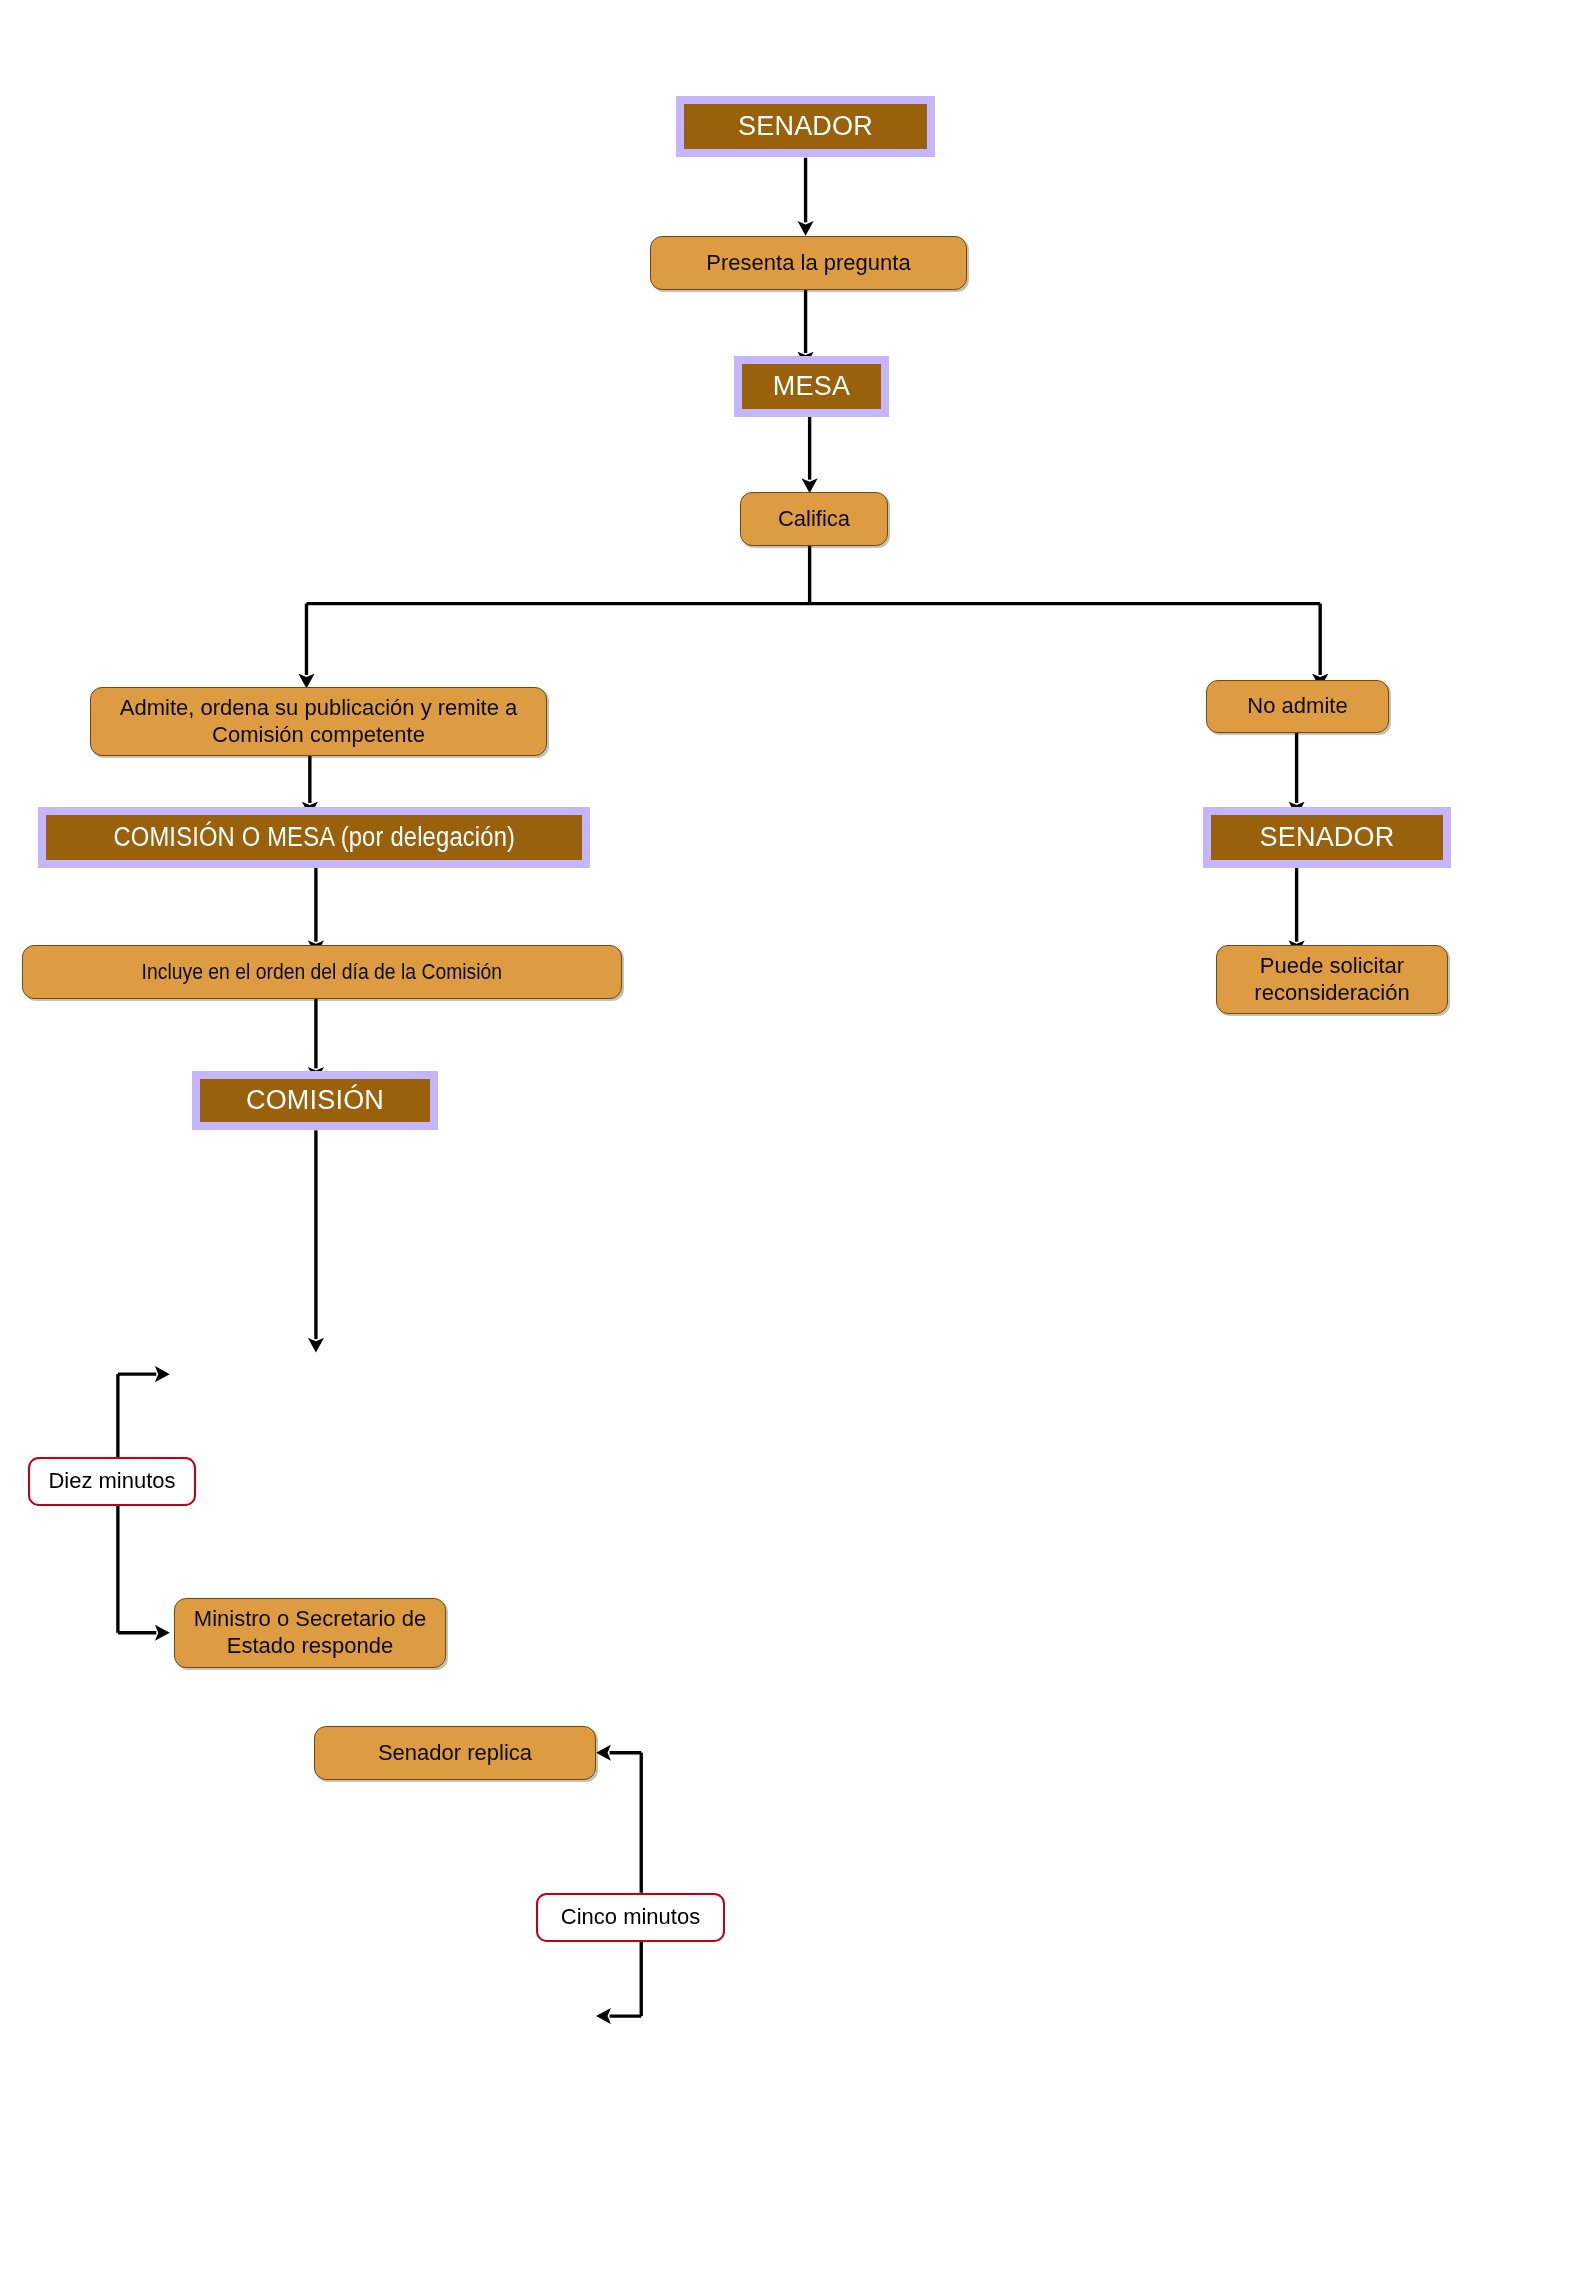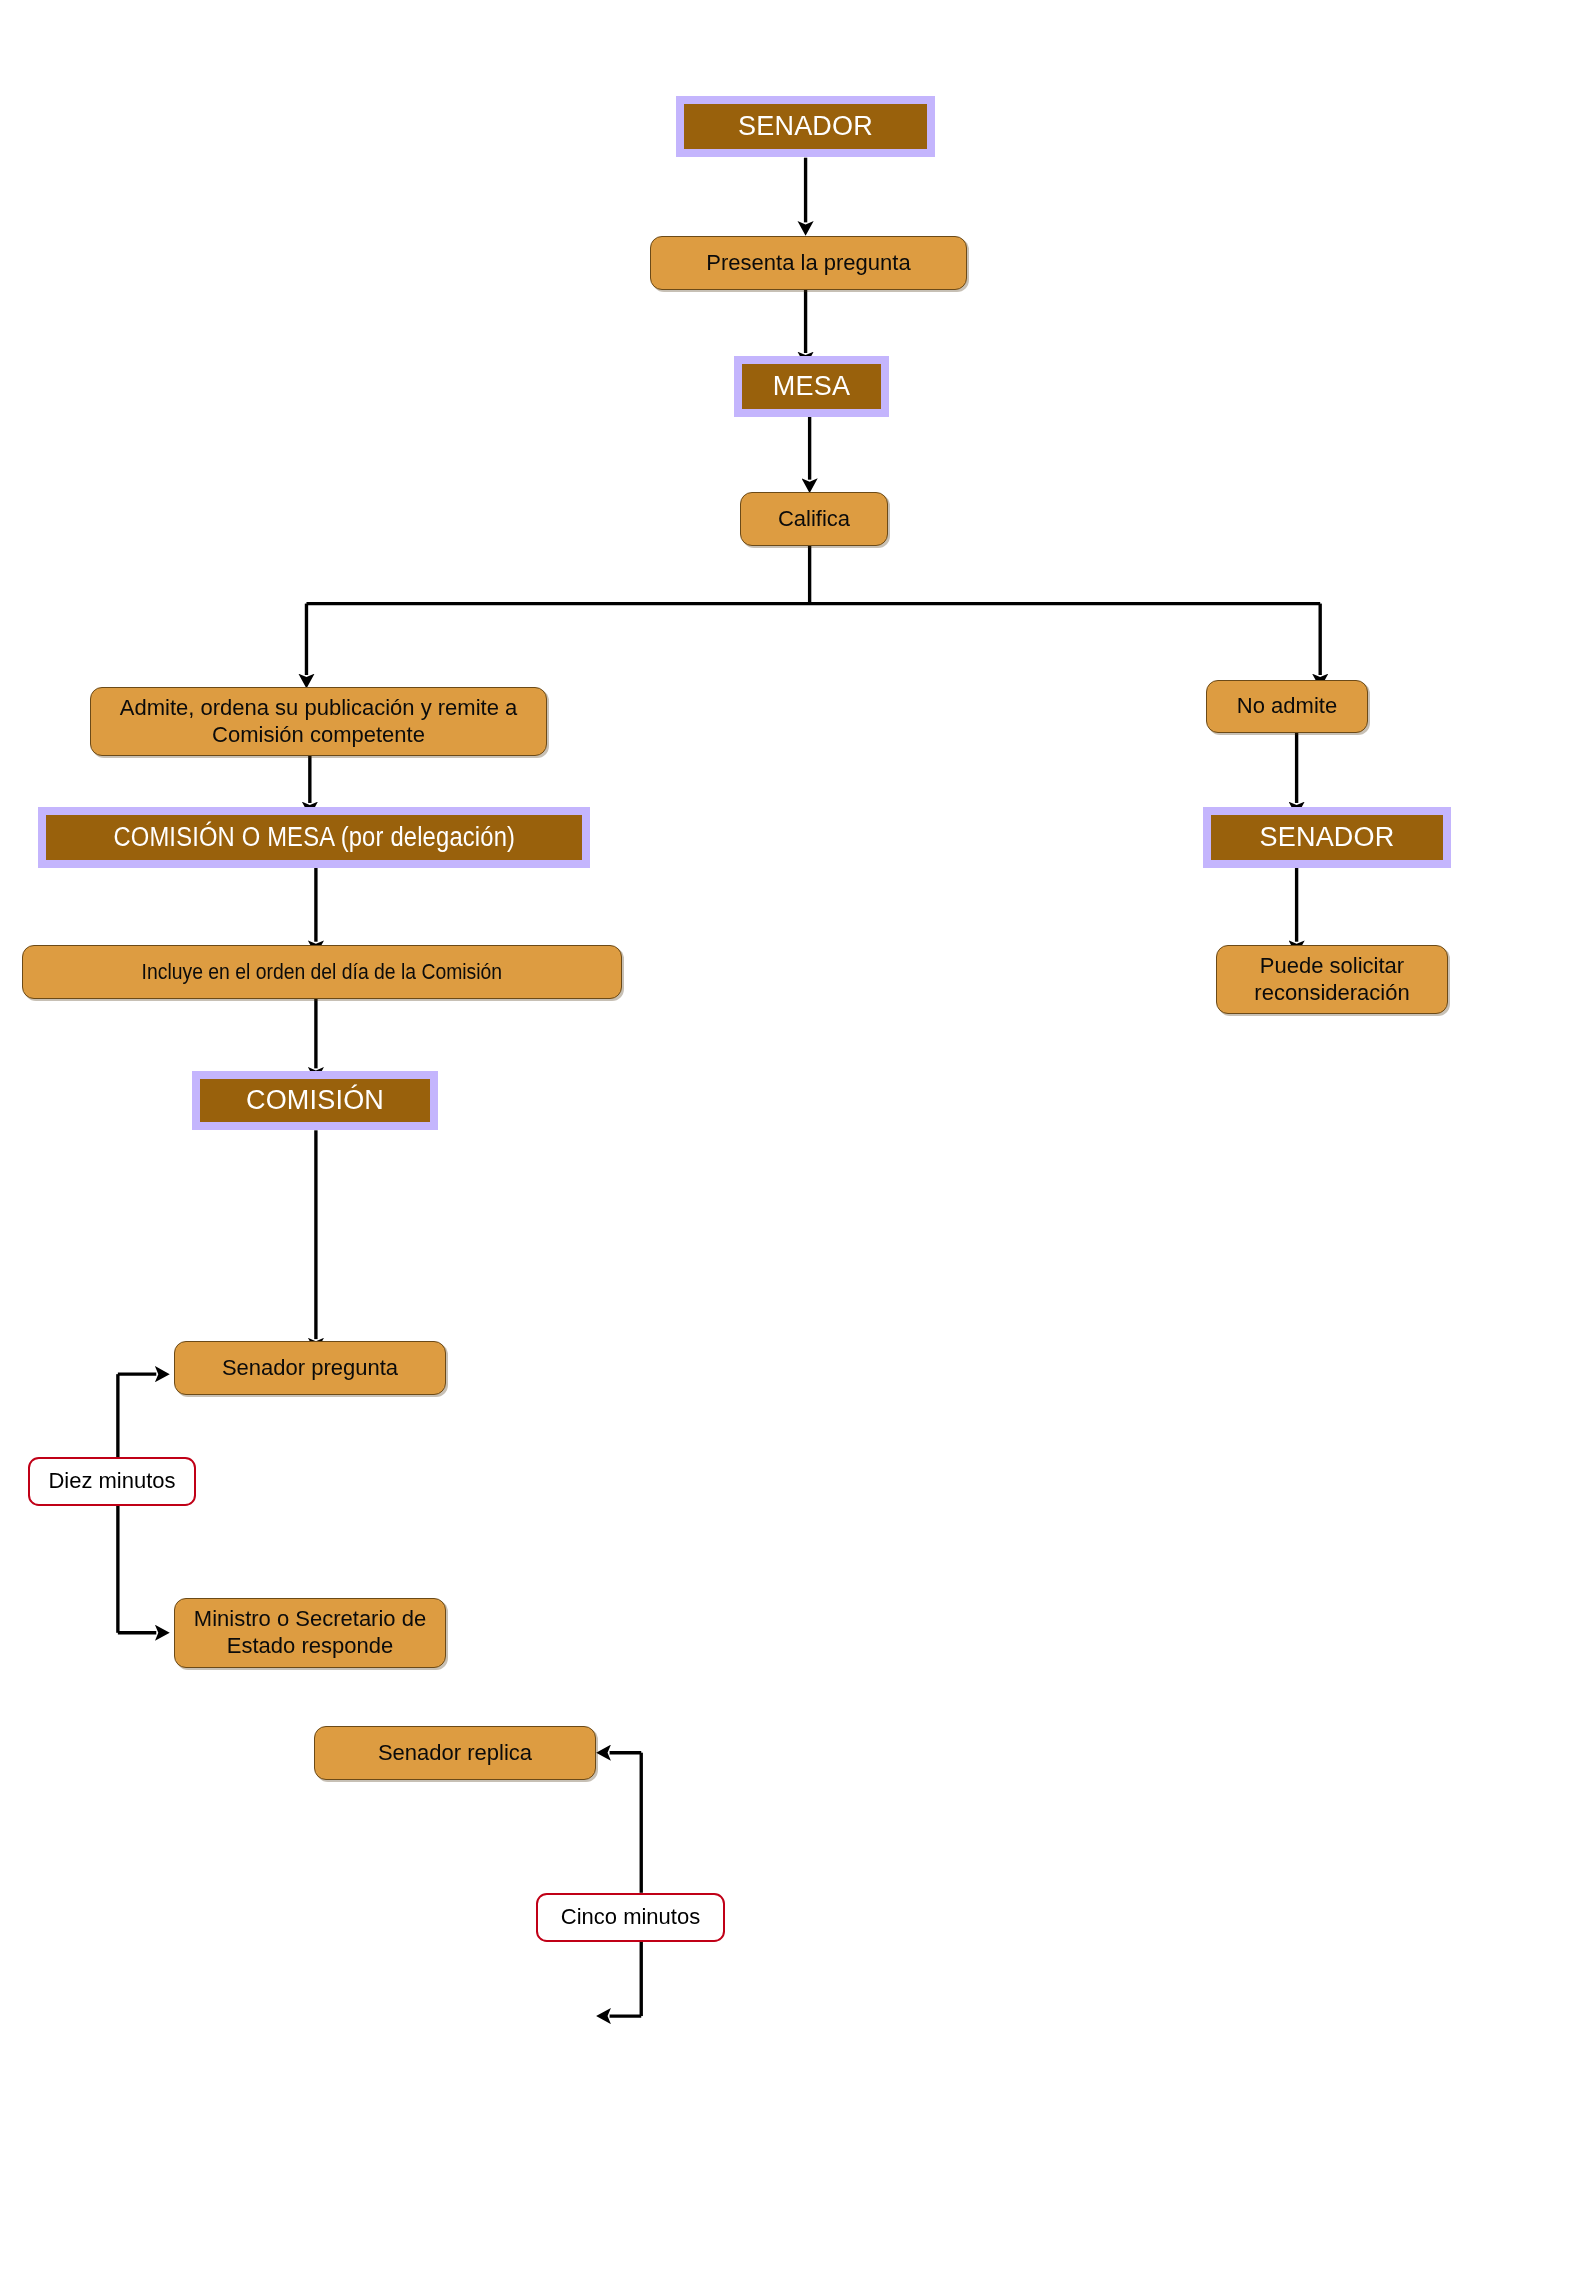--- a/index.html
+++ b/index.html
@@ -135,21 +135,21 @@
   </div>
 
   <div class="node node-step" style="left:740px; top:492px; width:148px; height:54px; font-size:22px;">
     <span>Califica</span>
   </div>
 
   <div class="node node-step" style="left:90px; top:687px; width:457px; height:69px; font-size:22px; padding:0 6px;">
     <span>Admite, ordena su publicación y remite a Comisión competente</span>
   </div>
 
-  <div class="node node-step" style="left:1206px; top:680px; width:162px; height:53px; font-size:22px;">
+  <div class="node node-step" style="left:1206px; top:680px; width:183px; height:53px; font-size:22px;">
     <span>No admite</span>
   </div>
 
   <div class="node node-header" style="left:38px; top:807px; width:552px; height:61px; font-size:27px;">
     <span class="cond">COMISIÓN O MESA (por delegación)</span>
   </div>
 
   <div class="node node-header" style="left:1203px; top:807px; width:248px; height:61px; font-size:27px;">
     <span>SENADOR</span>
   </div>
@@ -159,23 +159,20 @@
   </div>
 
   <div class="node node-step" style="left:1216px; top:945px; width:232px; height:69px; font-size:22px; padding:0 12px;text-align:center;">
     <span>Puede solicitar reconsideración</span>
   </div>
 
   <div class="node node-header" style="left:192px; top:1071px; width:246px; height:59px; font-size:27px;">
     <span>COMISIÓN</span>
   </div>
 
-  <div class="node node-step" style="left:174px; top:1341px; width:272px; height:54px; font-size:22px;">
-    <span>Senador pregunta</span>
-  </div>
 
   <div class="node node-time" style="left:28px; top:1457px; width:168px; height:49px; font-size:22px;">
     <span>Diez minutos</span>
   </div>
 
   <div class="node node-step" style="left:174px; top:1598px; width:272px; height:70px; font-size:22px; padding:0 2px;">
     <span>Ministro o Secretario de Estado responde</span>
   </div>
 
   <div class="node node-step" style="left:314px; top:1726px; width:282px; height:54px; font-size:22px;">

